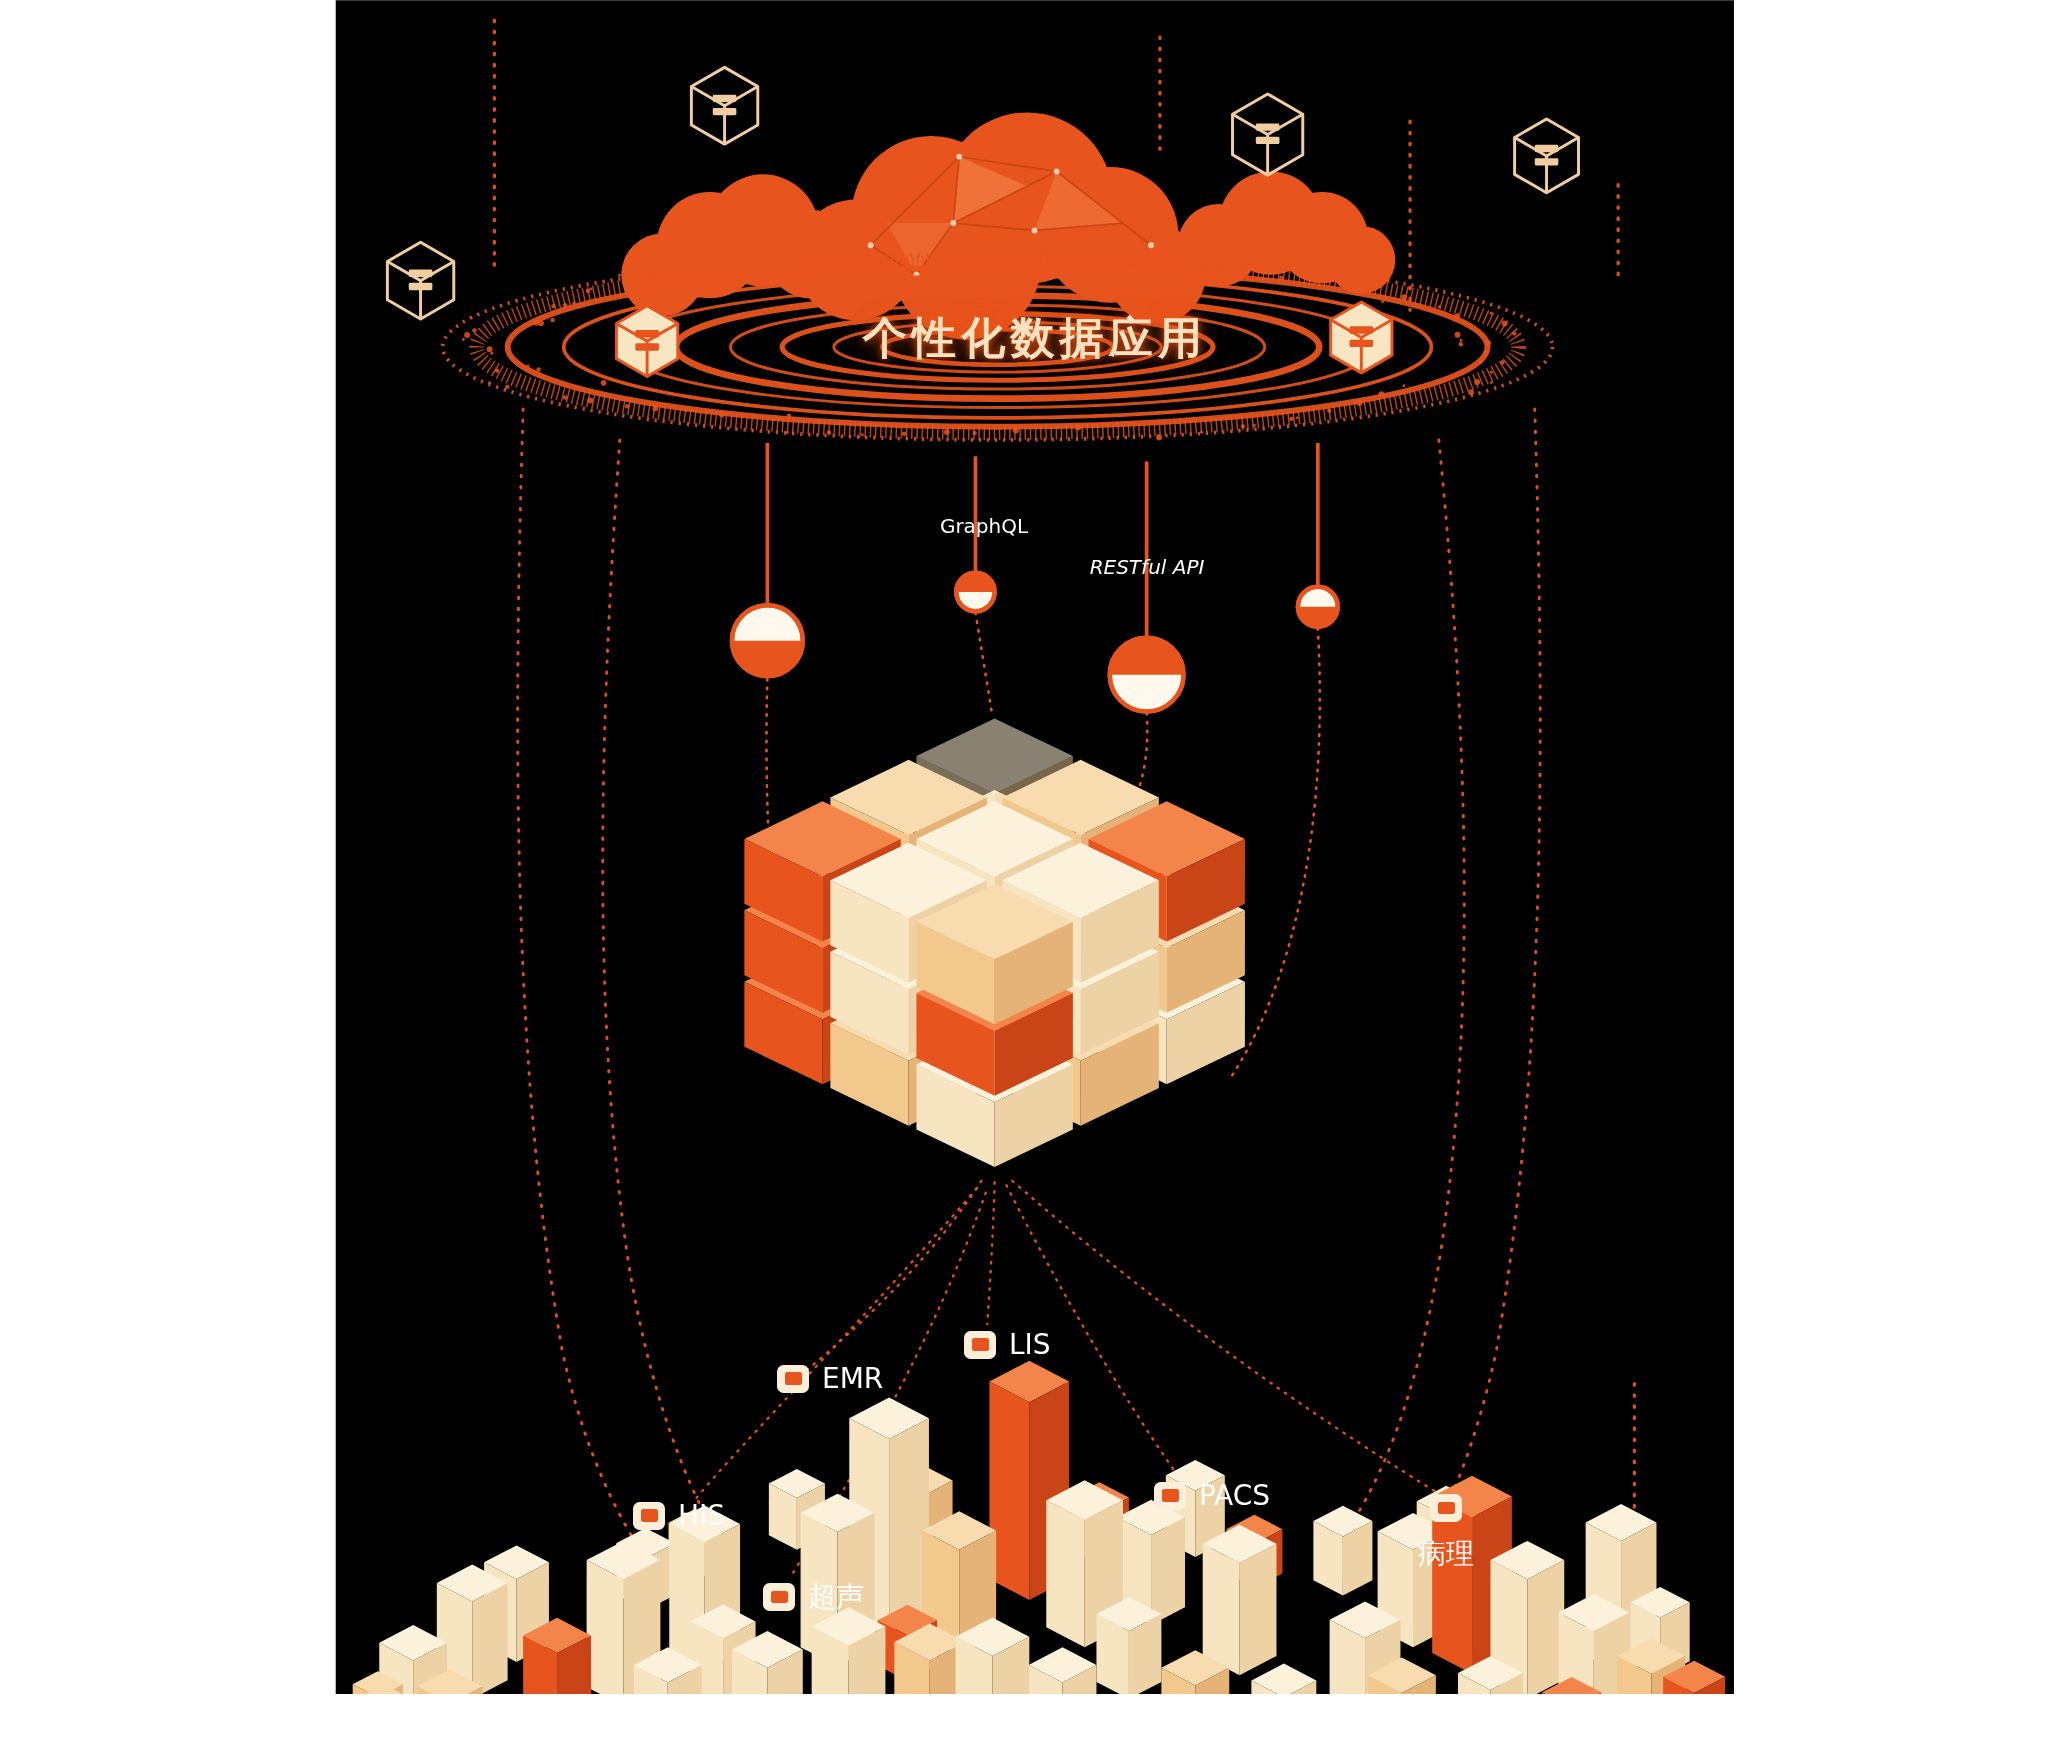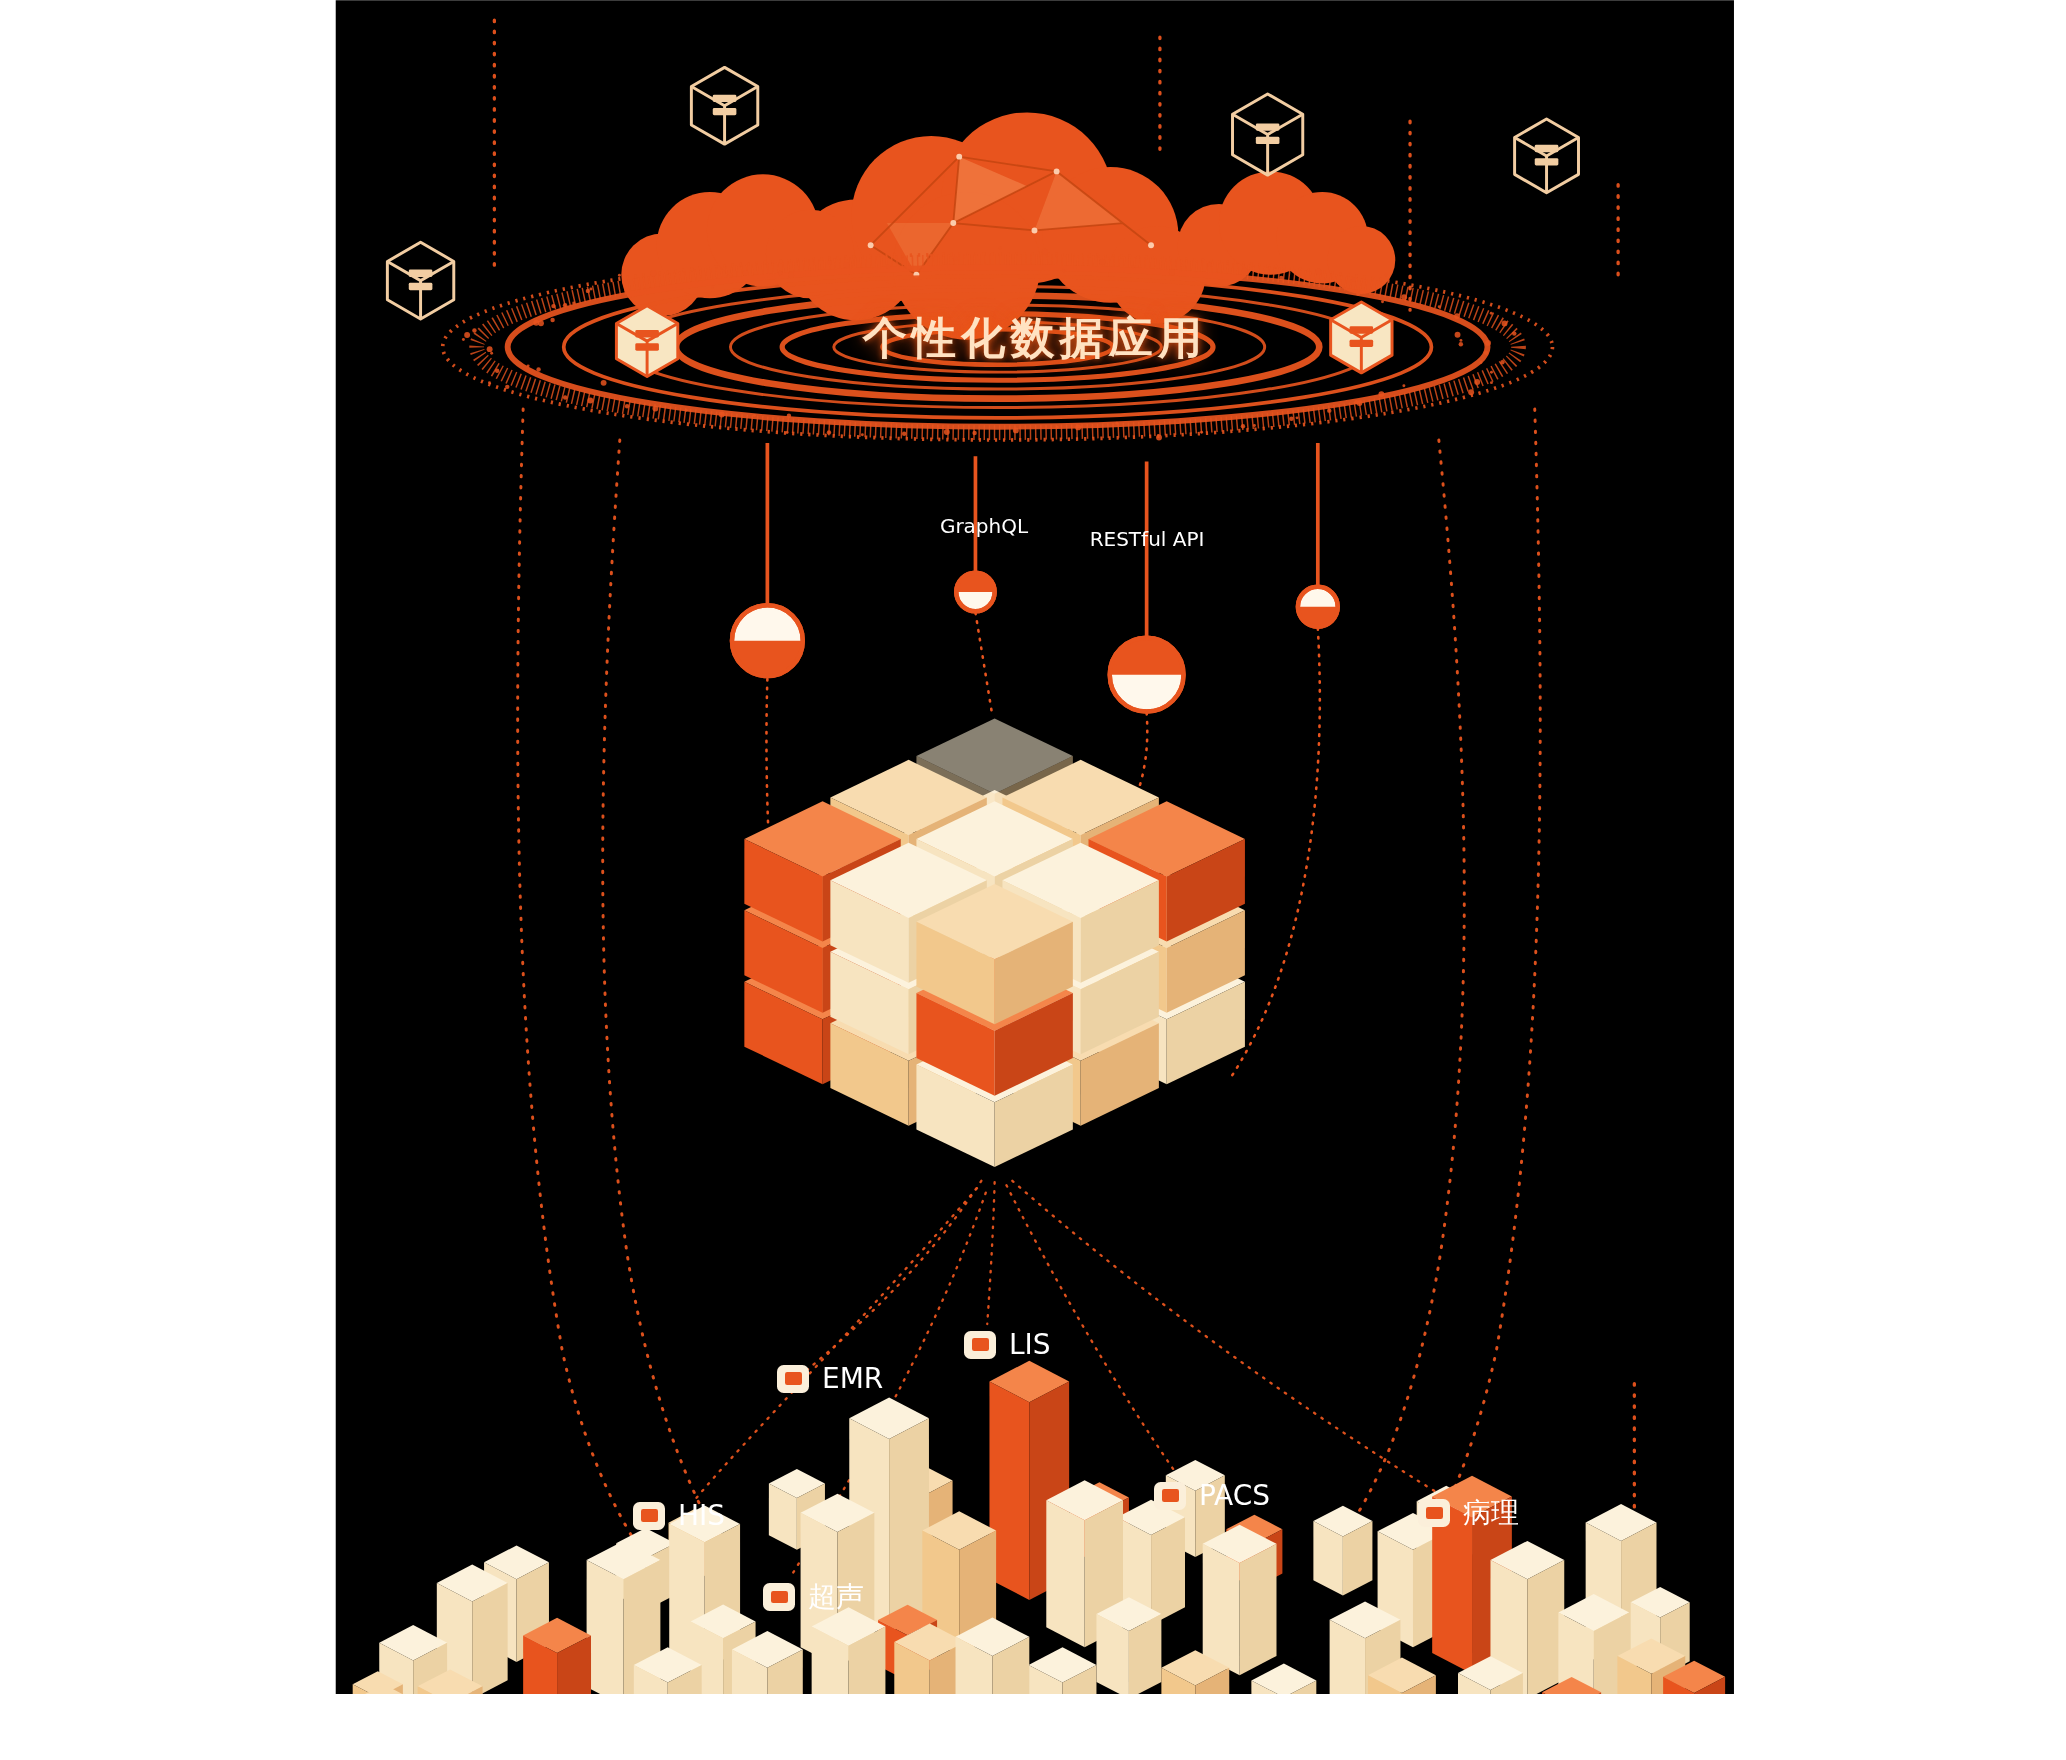--- a/index.html
+++ b/index.html
@@ -18,21 +18,21 @@
   .title-middle{
     left:998px;top:1035px;font-size:49px;letter-spacing:5.2px;color:#FFF6E8;
     text-shadow:0 0 20.7px rgba(234,85,20,1),0 0 7.4px rgba(190,55,5,.9);
   }
   .title-bottom{
     left:1035px;top:1641px;font-size:47px;letter-spacing:4.4px;color:#F2591C;
     text-shadow:0 2.2px 7.4px rgba(0,0,0,.55),0 0 13.3px rgba(234,85,20,.35);
   }
   .api-label{color:#FFFFFF;font-size:20px;}
   .api-graphql{left:984px;top:526px;}
-  .api-restful{left:1147px;top:539px;}
+  .api-restful{left:1147px;top:567px;font-style:italic;}
   .chip{position:absolute;display:flex;align-items:center;gap:13px;}
   .chip-box{
     width:32px;height:28px;border-radius:6.6px;background:#FBEFDA;
     display:flex;align-items:center;justify-content:center;flex:0 0 auto;
   }
   .chip-dot{width:17px;height:12.5px;border-radius:2.2px;background:#E8541E;display:block;}
   .chip-label{color:#FFFFFF;font-size:28px;}
 </style>
 </head>
 <body>
@@ -511,21 +511,21 @@
         <span class="chip-dot"></span>
       </span>
     <span class="chip-label">HIS</span>
   </div>
   <div class="chip" style="left:1154px;top:1479px;">
     <span class="chip-box">
         <span class="chip-dot"></span>
       </span>
     <span class="chip-label">PACS</span>
   </div>
-  <div class="chip" style="left:1418px;top:1494px;">
+  <div class="chip" style="left:1418px;top:1494px;flex-direction:column;">
     <span class="chip-box">
         <span class="chip-dot"></span>
       </span>
     <span class="chip-label">病理</span>
   </div>
   <div class="chip" style="left:763px;top:1578px;">
     <span class="chip-box">
         <span class="chip-dot"></span>
       </span>
     <span class="chip-label">超声</span>

